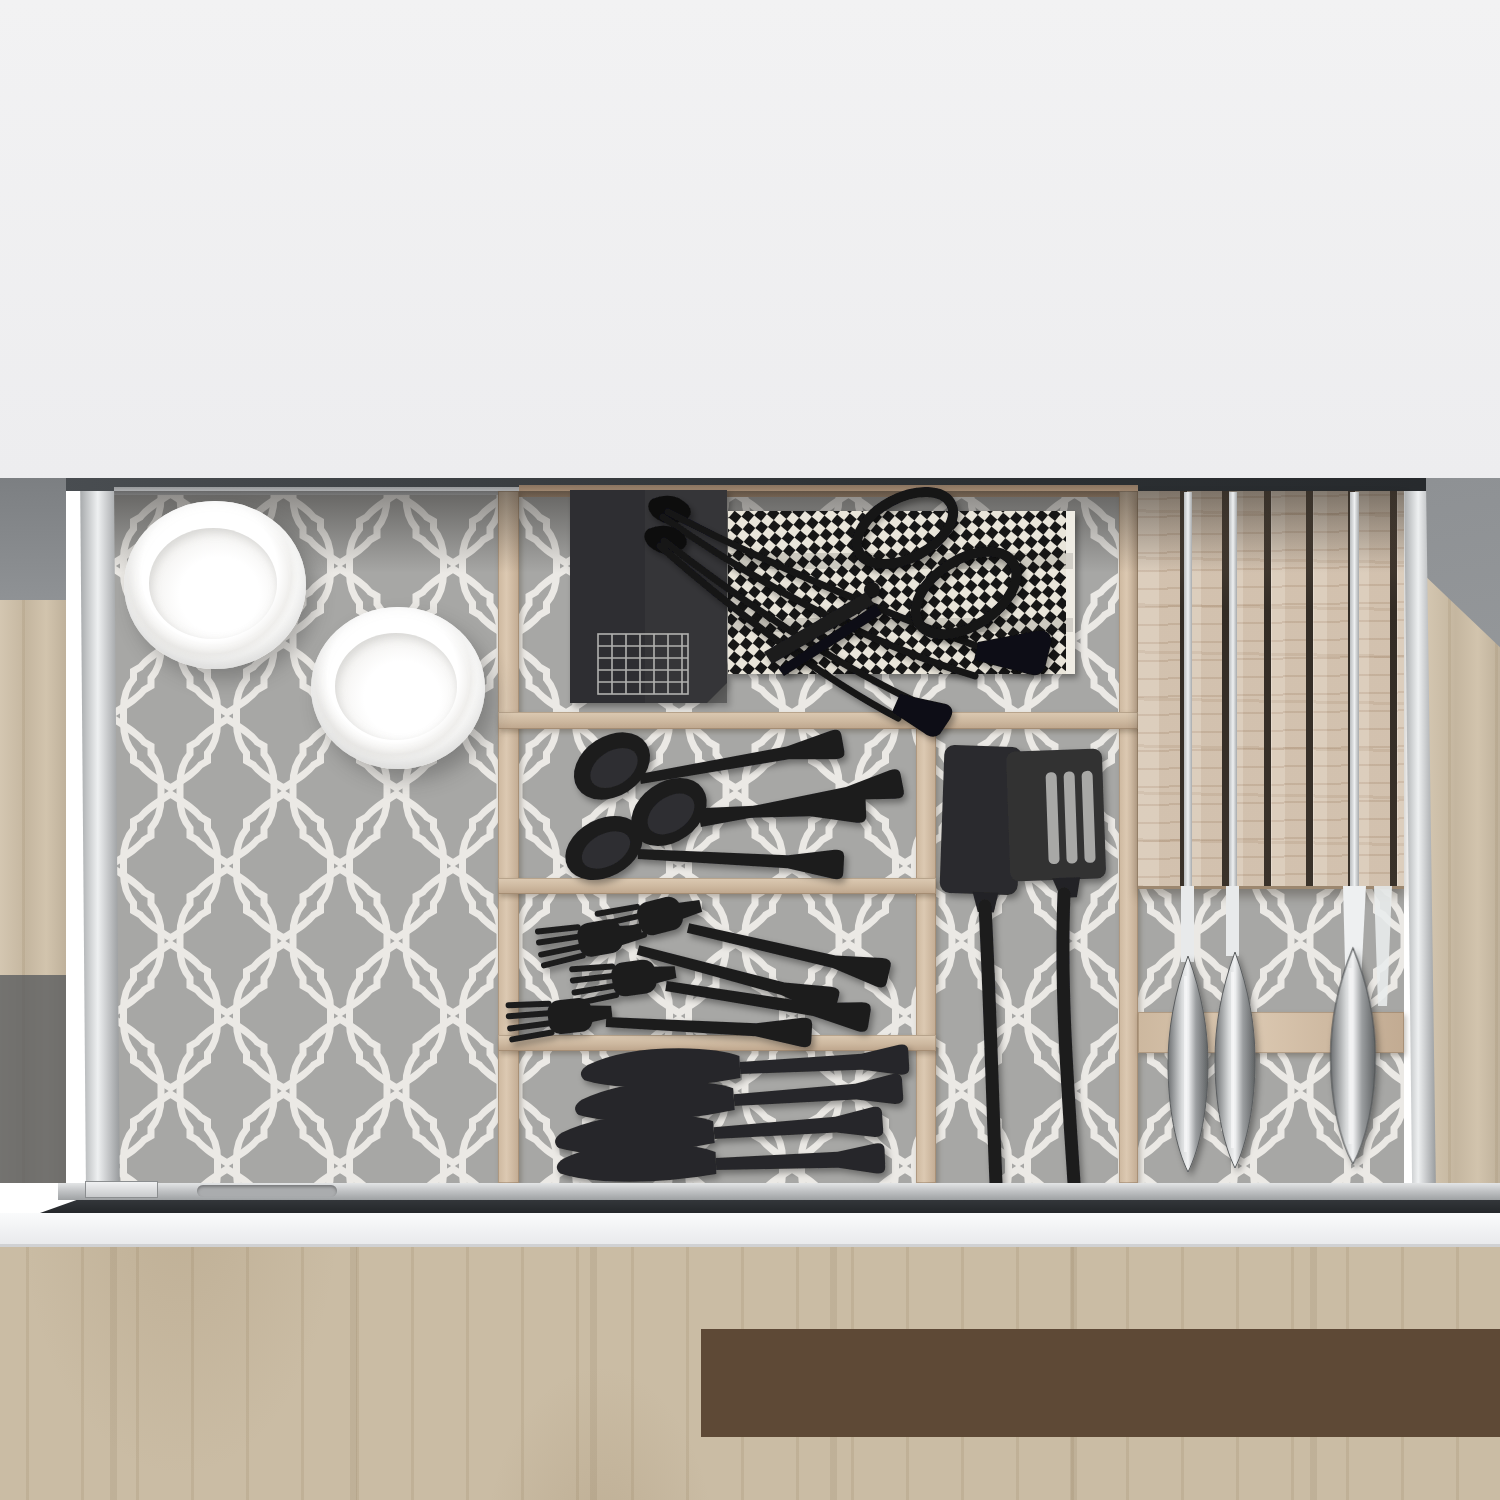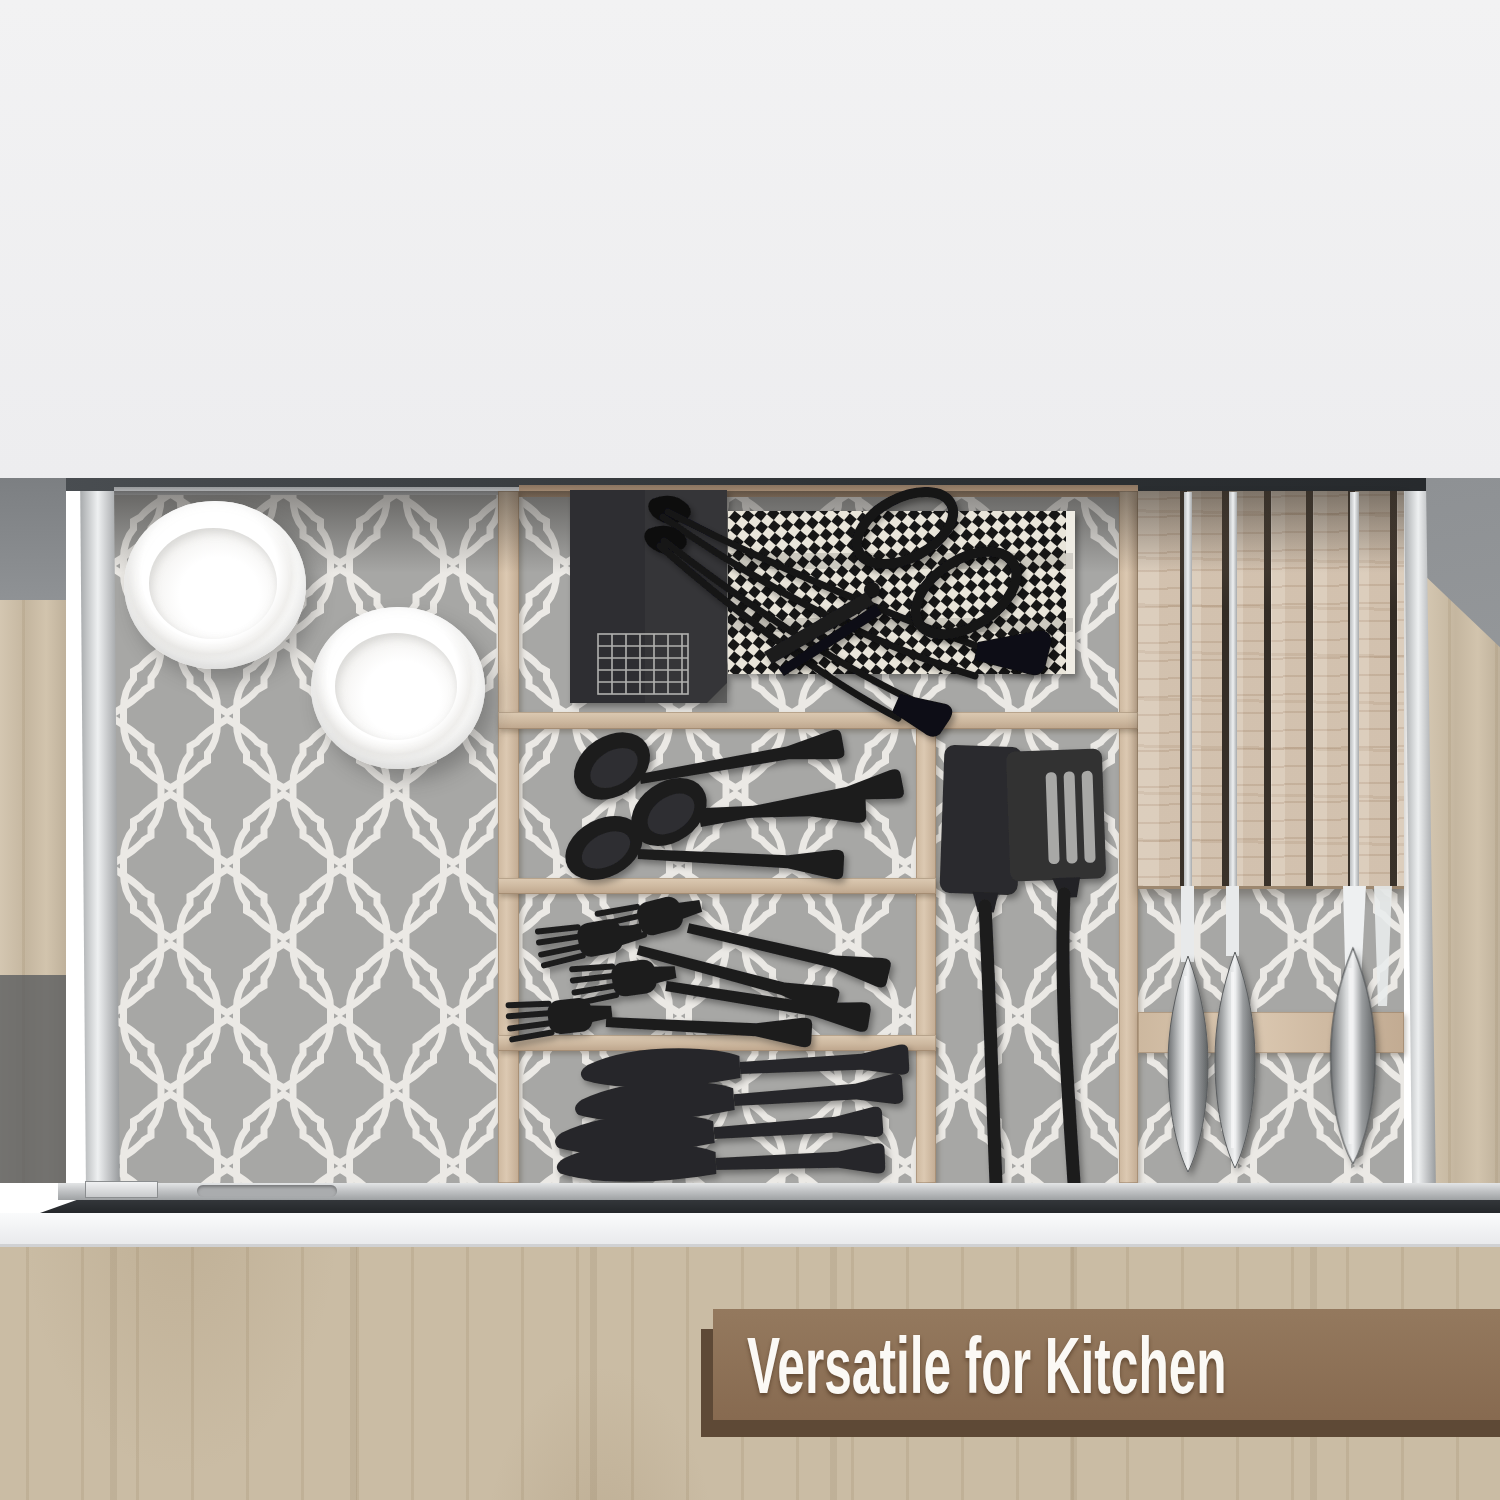--- a/index.html
+++ b/index.html
@@ -358,17 +358,14 @@
 
   <div class="abs band-silver"></div>
   <div class="abs band-tab"></div>
   <div class="abs band-notch"></div>
   <div class="abs band-dark"></div>
   <div class="abs band-white"></div>
   <div class="abs band-line"></div>
   <div class="abs wood-bottom"></div>
 
   <div class="abs banner-shadow"></div>
-  <div class="abs banner">
-    <div class="label">Versatile for Kitchen</div>
-  </div>
 
 </div>
 
 </body></html>

